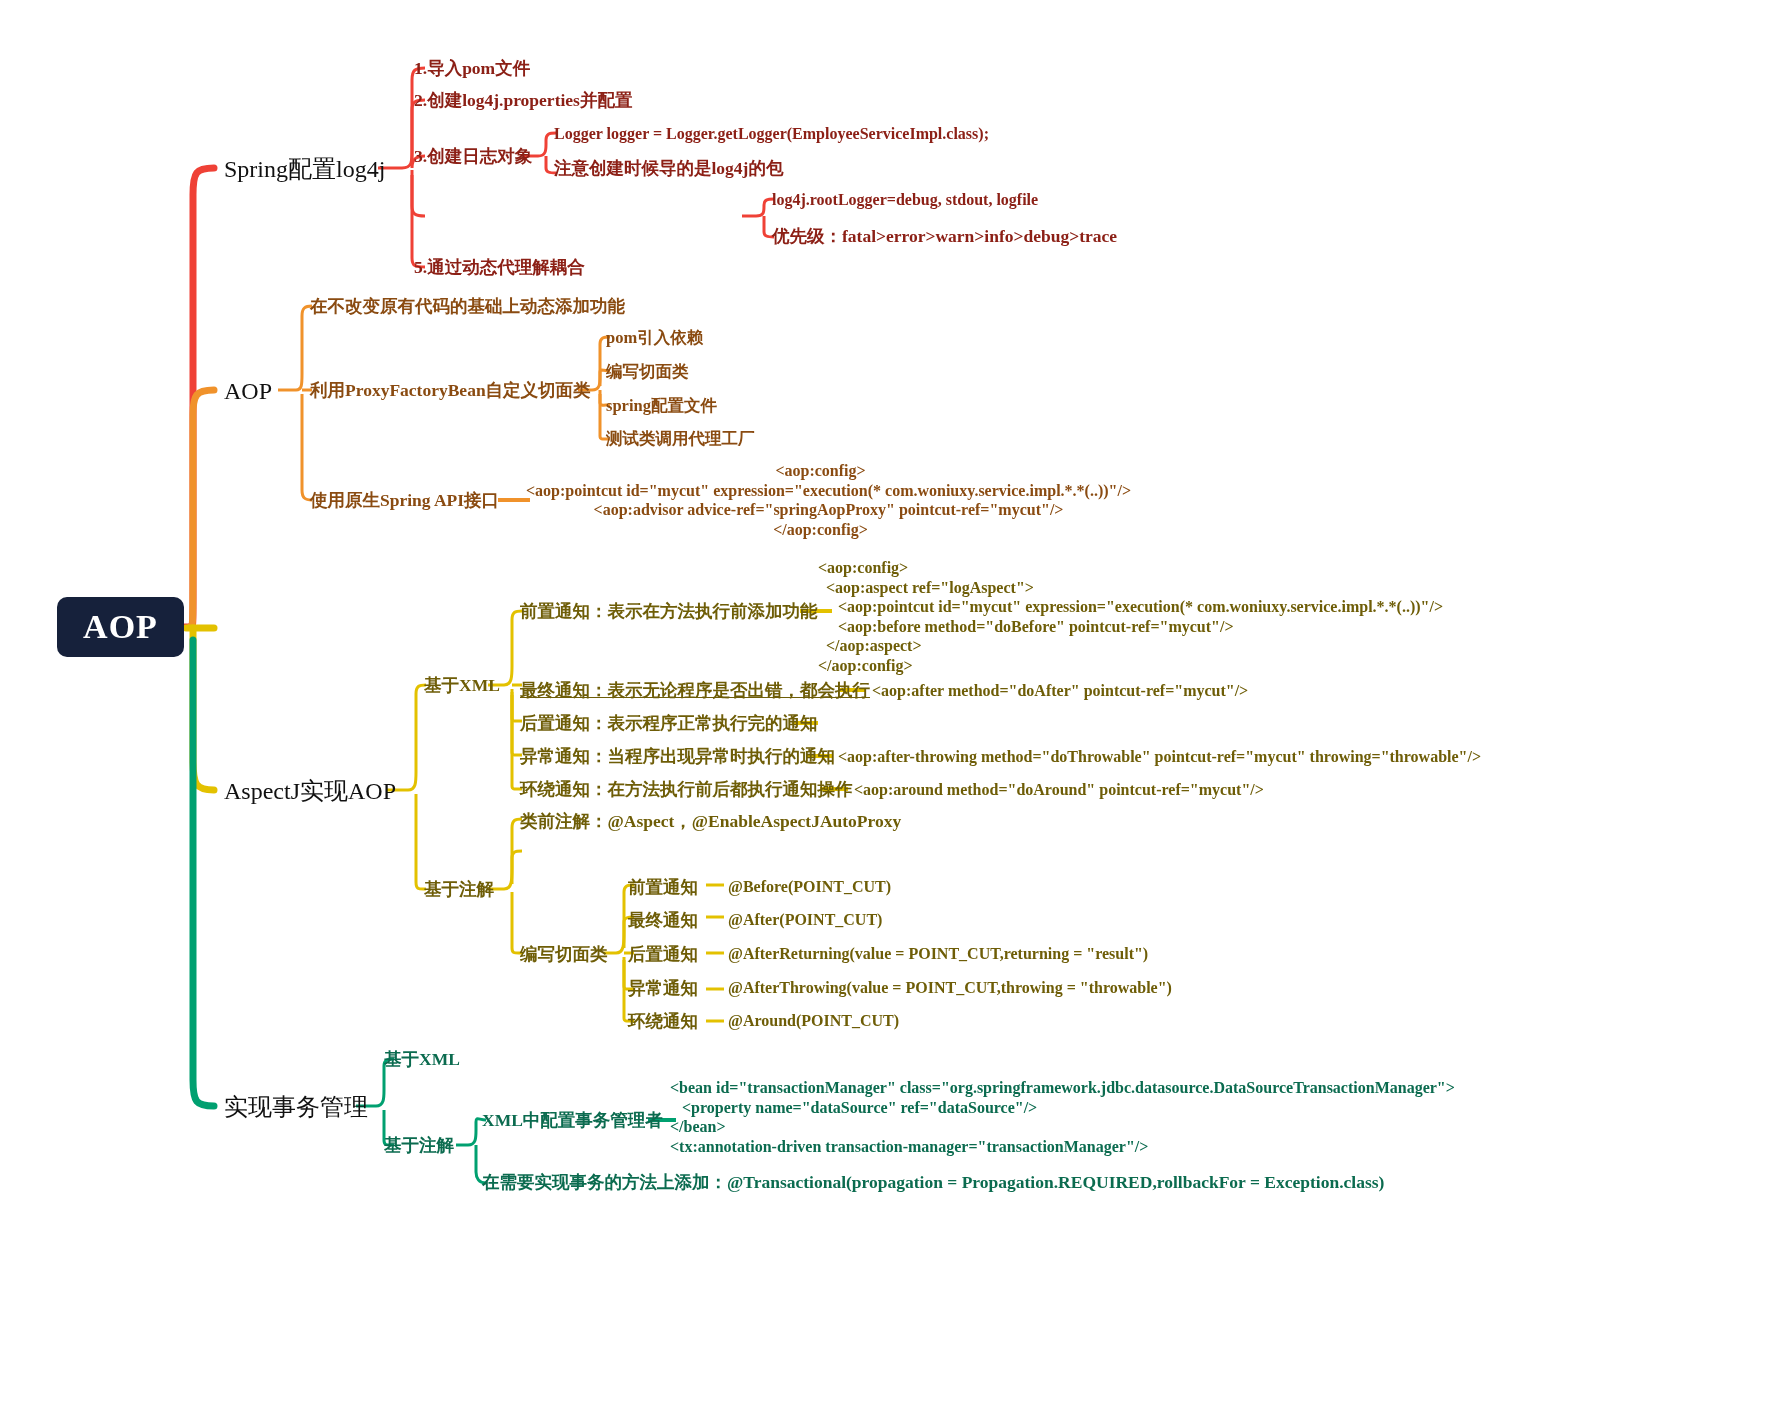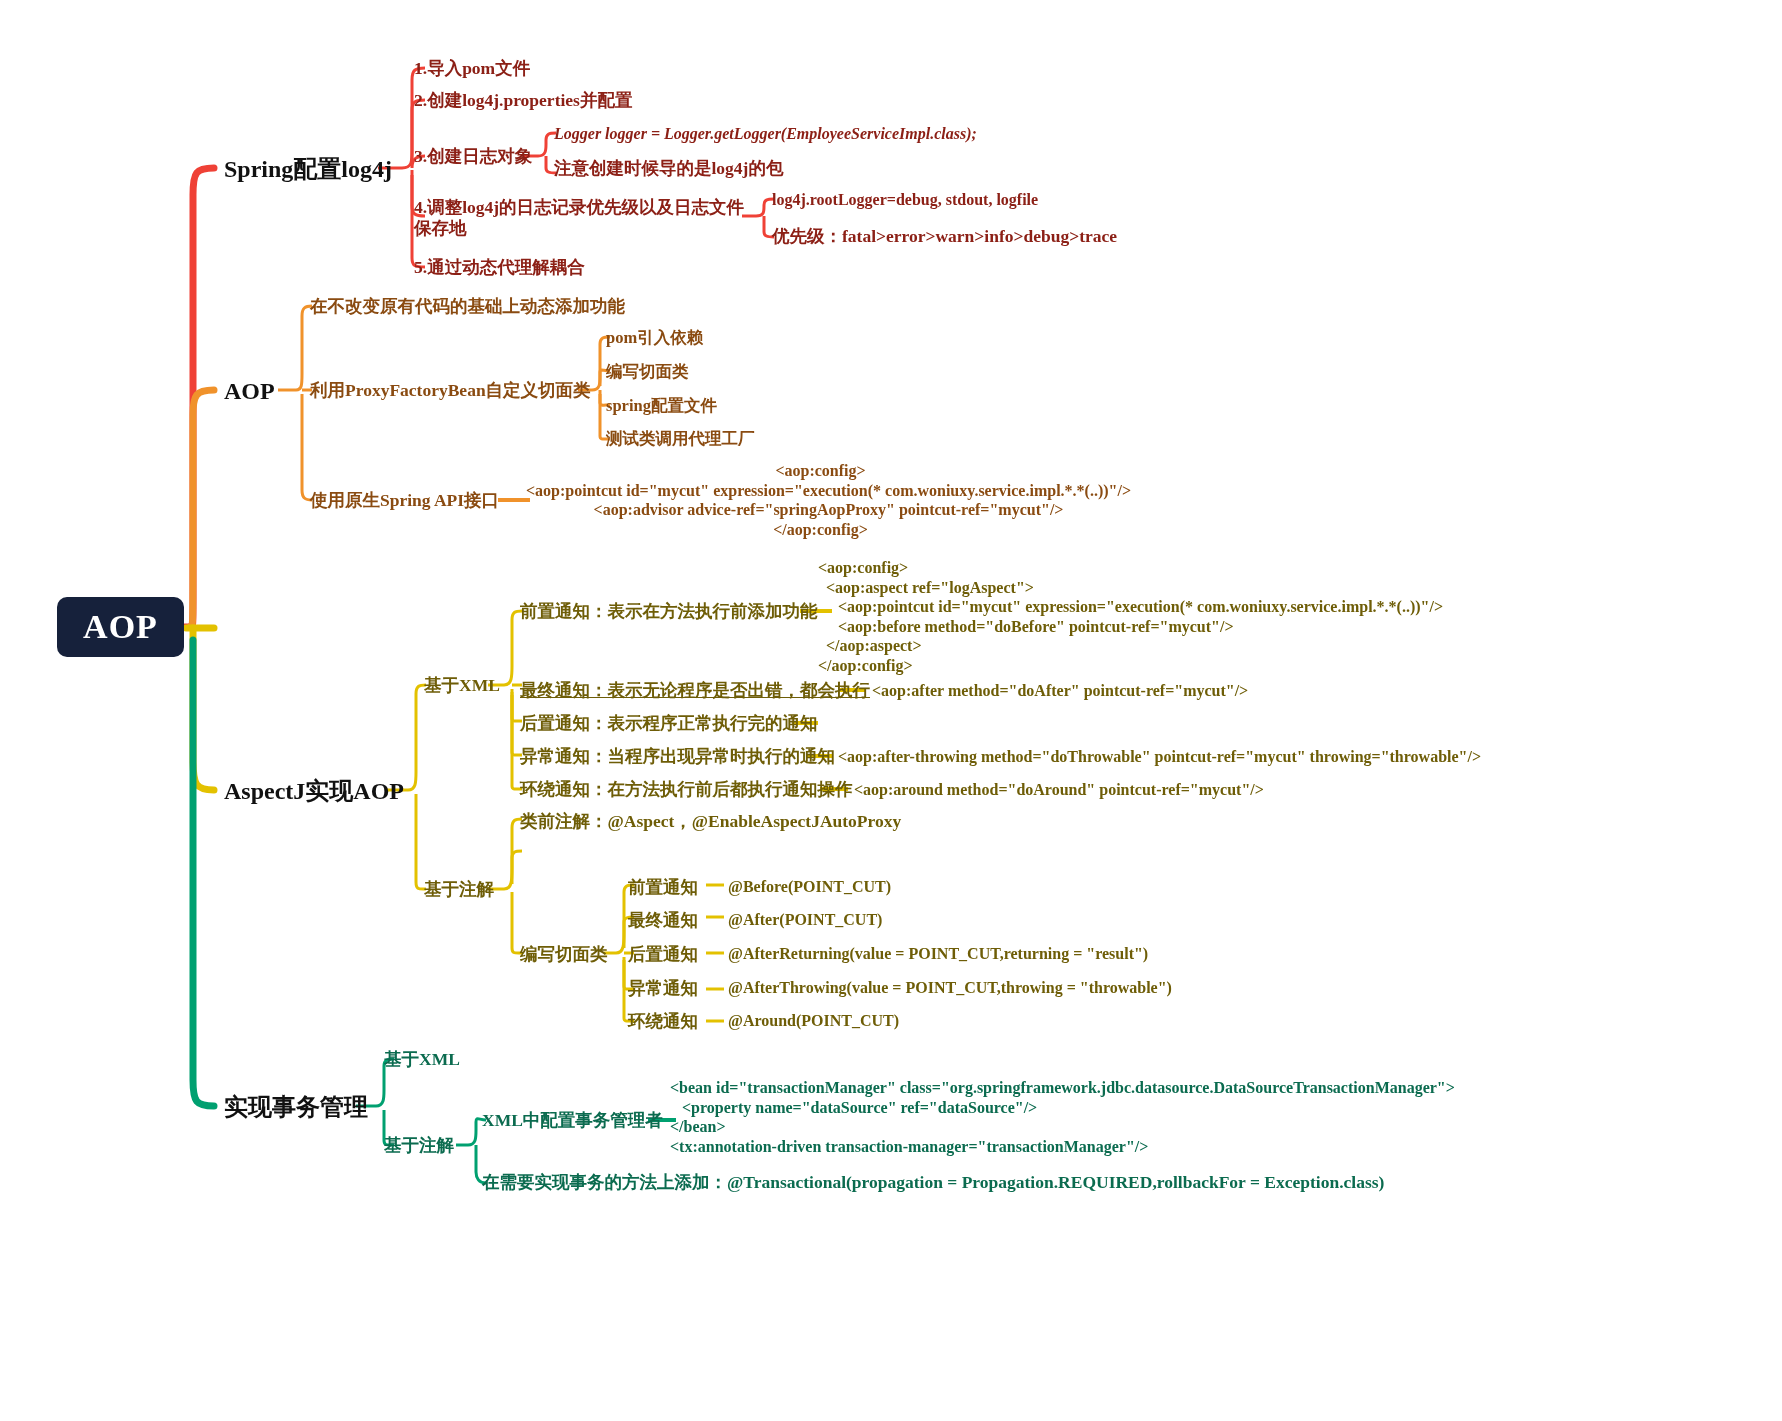--- a/index.html
+++ b/index.html
@@ -14,21 +14,21 @@
   
   #root-node{
     left:57px;top:597px;width:127px;height:60px;
     background:#16213b;color:#ffffff;border-radius:10px;
     font-size:34px;font-weight:bold;letter-spacing:1px;
     display:flex;align-items:center;justify-content:center;
     font-family:"Liberation Serif","DejaVu Serif",serif;
   }
 
   
-  .l1{font-size:24px;color:#111111;font-weight:bold;}
+  .l1{font-size:24px;color:#111111;font-weight:normal;}
 
   
   .c-red{color:#8c2016;}
   .c-orange{color:#8a4b11;text-align:center;}
   .c-gold{color:#6e5d07;}
   .c-green{color:#0b6b4f;}
 
   .l2{font-size:17.5px;font-weight:bold;}
   .l3{font-size:16.5px;font-weight:bold;}
   .code{font-size:16px;font-weight:bold;}
@@ -124,24 +124,23 @@
   </svg>
 
   <div class="node" id="root-node">AOP</div>
 
   <div class="node l1" style="left:224px;top:155px;">Spring配置log4j</div>
 
   <div class="node l2 c-red" style="left:414px;top:58px;">1.导入pom文件</div>
   <div class="node l2 c-red" style="left:414px;top:90px;">2.创建log4j.properties并配置</div>
   <div class="node l2 c-red" style="left:414px;top:146px;">3.创建日志对象</div>
 
-  <div class="node code c-red" style="left:554px;top:124px;font-style:italic;">Logger logger = Logger.getLogger(EmployeeServiceImpl.class);</div>
+  <div class="node code c-red" style="left:554px;top:124px;">Logger logger = Logger.getLogger(EmployeeServiceImpl.class);</div>
   <div class="node l2 c-red" style="left:554px;top:158px;">注意创建时候导的是log4j的包</div>
 
-  <div class="node l2 c-red" style="left:414px;top:197px;width:340px;white-space:normal;">4.调整log4j的日志记录优先级以及日志文件保存地</div>
 
   <div class="node code c-red" style="left:772px;top:190px;">log4j.rootLogger=debug, stdout, logfile</div>
   <div class="node l2 c-red" style="left:772px;top:226px;">优先级：fatal&gt;error&gt;warn&gt;info&gt;debug&gt;trace</div>
 
   <div class="node l2 c-red" style="left:414px;top:257px;">5.通过动态代理解耦合</div>
 
   <div class="node l1" style="left:224px;top:377px;">AOP</div>
 
   <div class="node l2 c-orange" style="left:310px;top:296px;">在不改变原有代码的基础上动态添加功能</div>
   <div class="node l2 c-orange" style="left:310px;top:380px;">利用ProxyFactoryBean自定义切面类</div>

